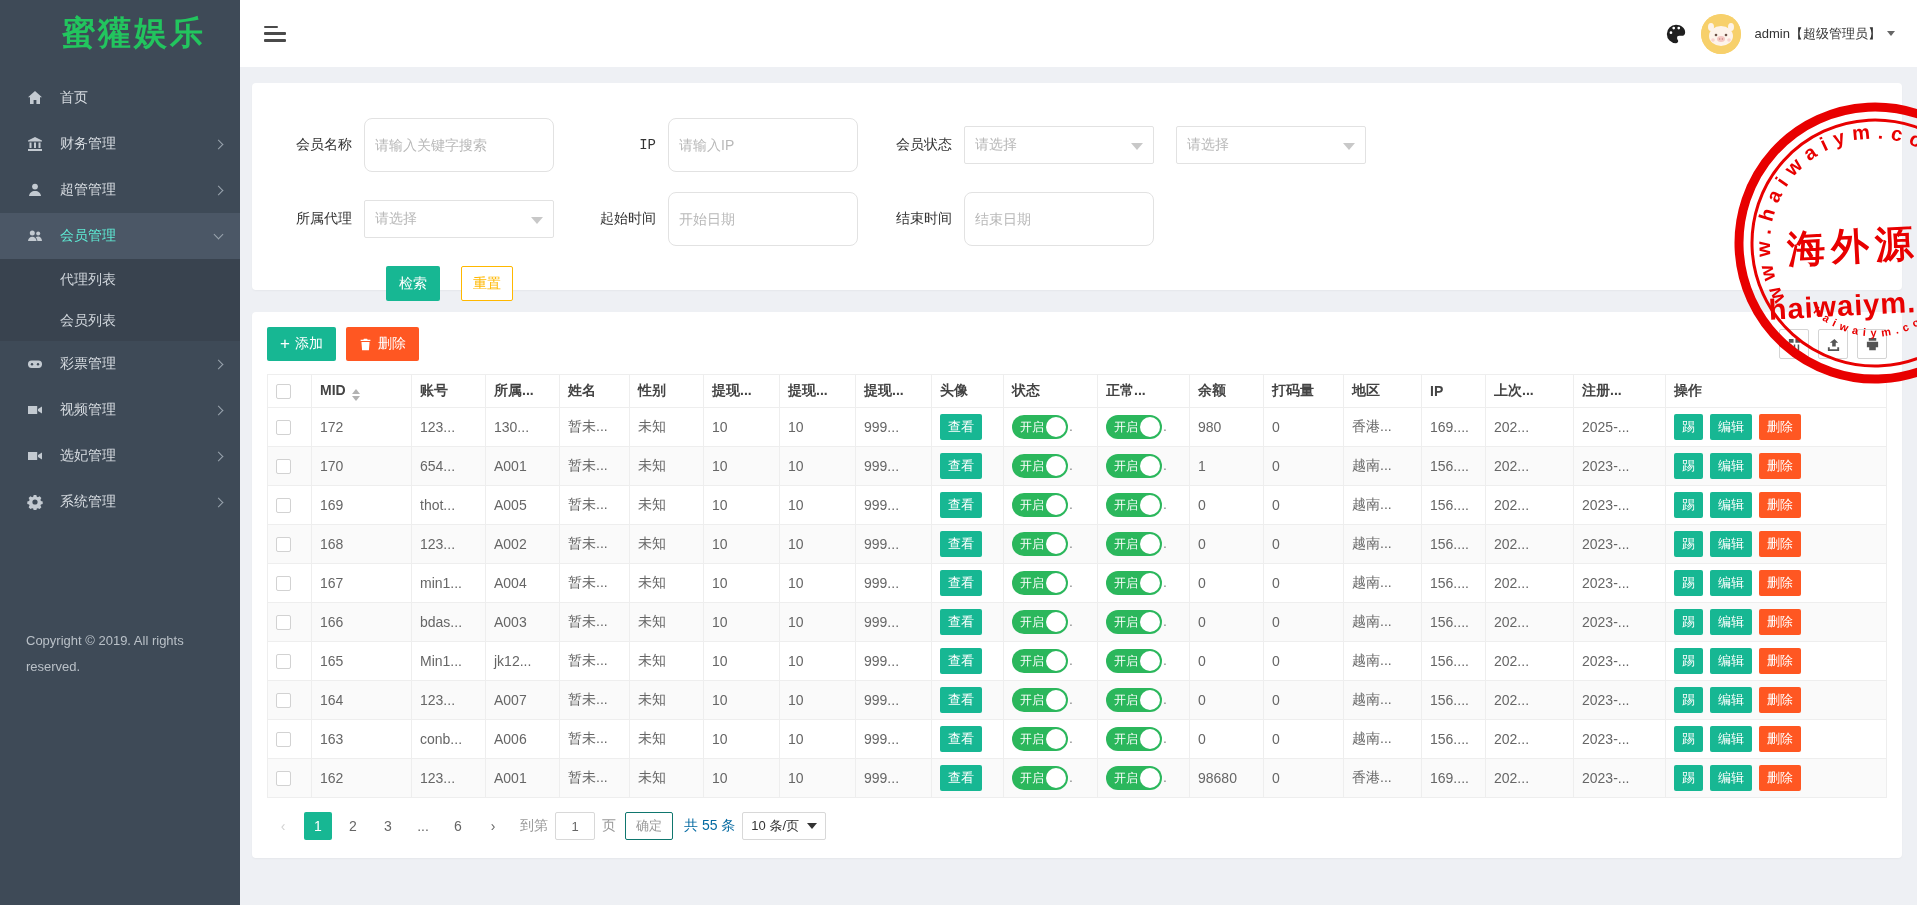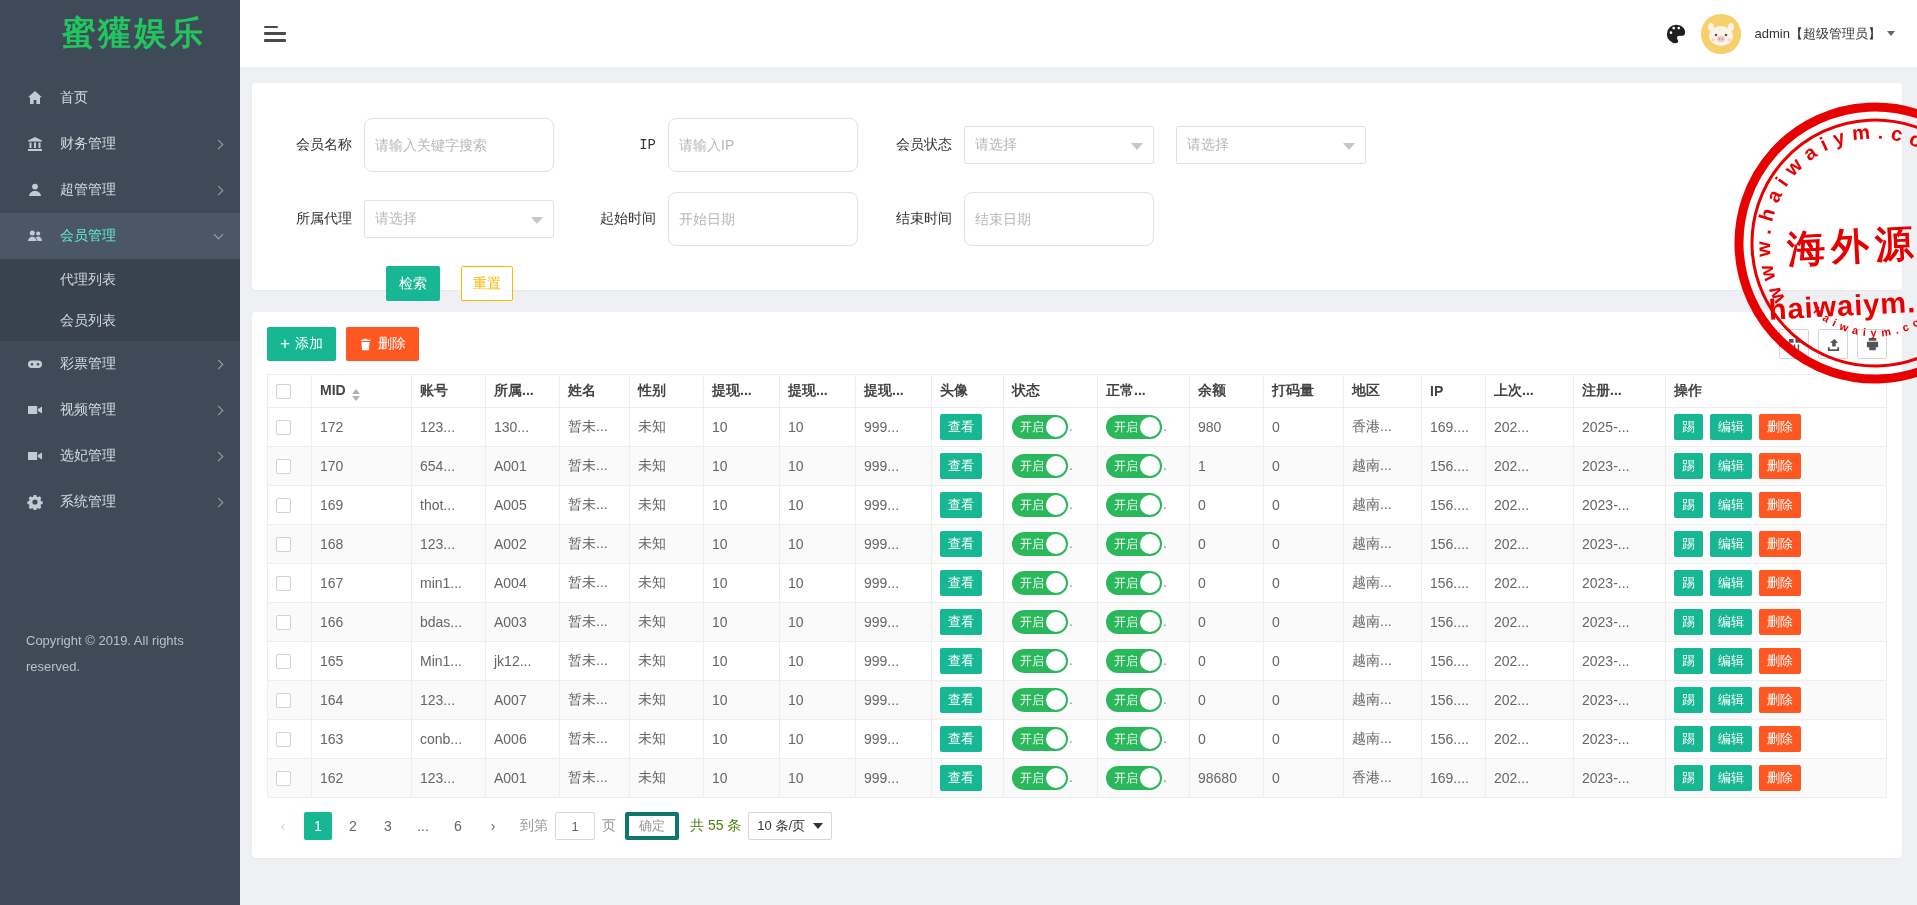--- a/index.html
+++ b/index.html
@@ -94,22 +94,22 @@
 
   
   .pager{display:flex;align-items:center;margin-top:14px;gap:7px;font-size:14px;color:#666;padding-left:2px;}
   .pg{min-width:28px;height:28px;display:inline-flex;align-items:center;justify-content:center;border-radius:2px;cursor:pointer;color:#666;}
   .pg.arrow-prev{color:#d2d2d2;}
   .pg.active{background:var(--teal);color:#fff;}
   .pg.dots{cursor:default;}
   .jump-label{color:#999;margin-left:6px;}
   .jump-input{width:40px;height:28px;border:1px solid #d8d8d8;border-radius:2px;text-align:center;font-size:13px;color:#666;outline:none;}
   .page-unit{color:#999;}
-  .btn-confirm{background:#fff;border:4px solid #0f766e;border-radius:2px;height:28px;padding:0 10px;font-size:13px;color:#999;cursor:pointer;margin-left:2px;}
-  .total{margin-left:4px;color:#4d7c0f;}
+  .btn-confirm{background:#fff;border:1px solid #0f766e;border-radius:2px;height:28px;padding:0 10px;font-size:13px;color:#999;cursor:pointer;margin-left:2px;}
+  .total{margin-left:4px;color:#0369a1;}
   .perpage{height:28px;border:1px solid #d8d8d8;border-radius:2px;background:#fff;display:inline-flex;align-items:center;padding:0 8px;gap:8px;font-size:13px;color:#333;cursor:pointer;justify-content:flex-end;}
   .perpage .sel-caret2{width:0;height:0;border-left:5px solid transparent;border-right:5px solid transparent;border-top:6px solid #333;}
 
   
   .stamp{position:absolute;left:1492px;top:100px;width:286px;height:286px;z-index:50;pointer-events:none;transform:rotate(-3deg);}
 </style>
 </head>
 <body>
 
 <div class="app">

